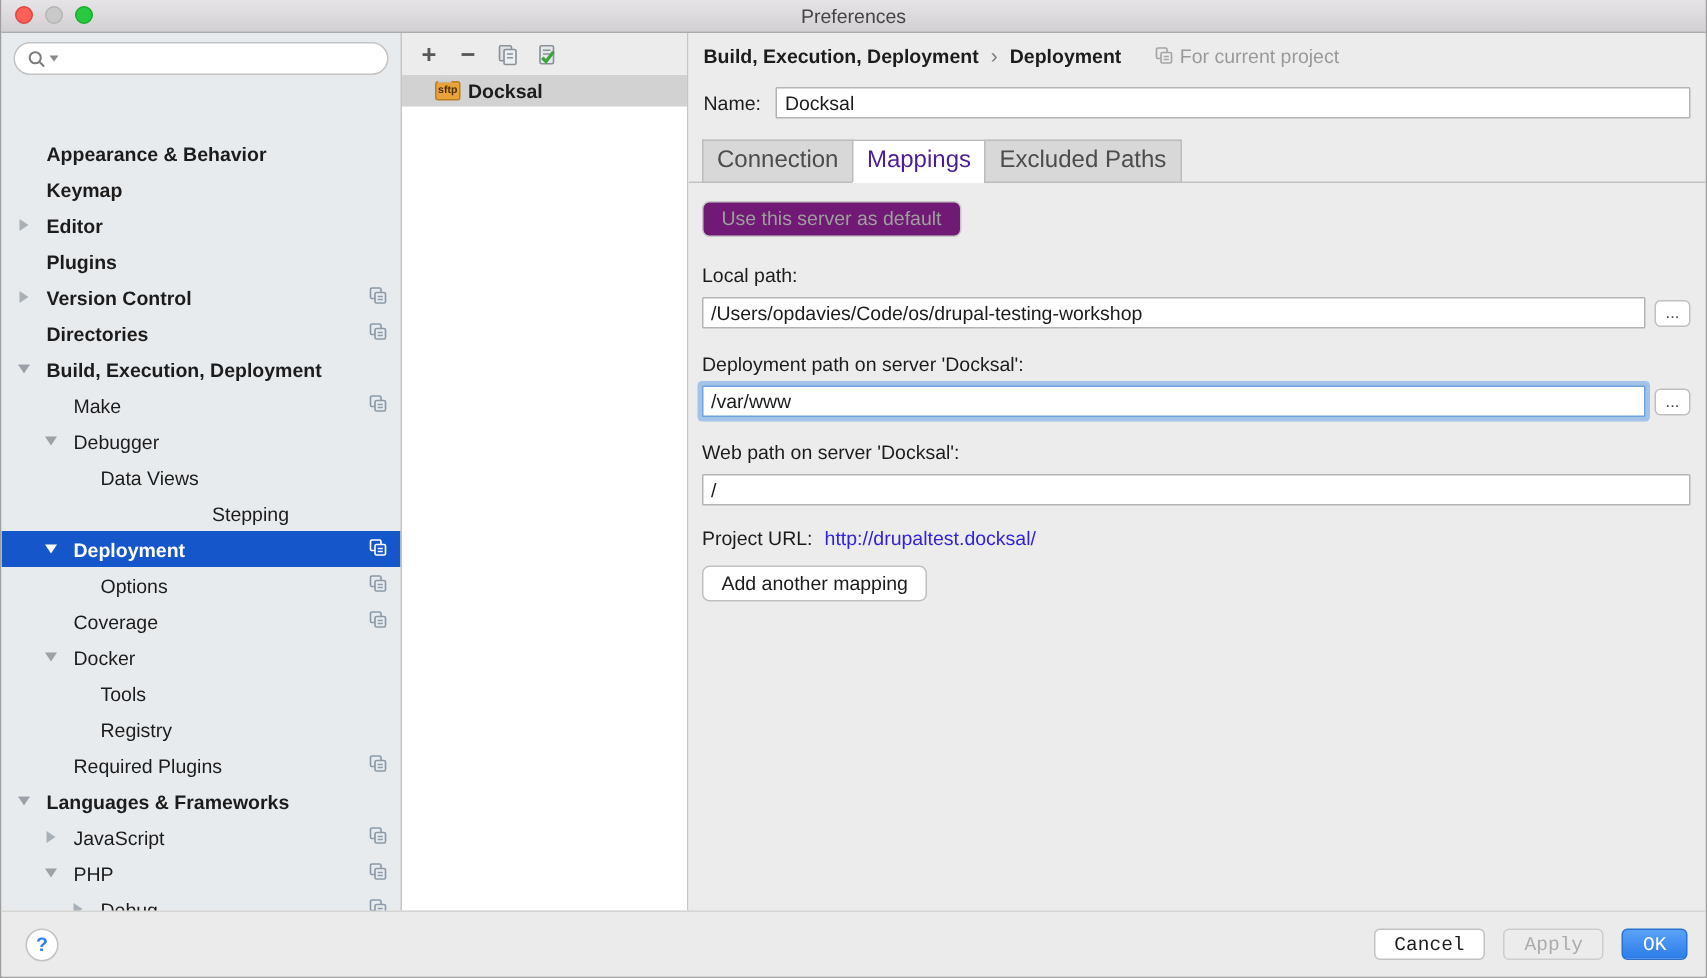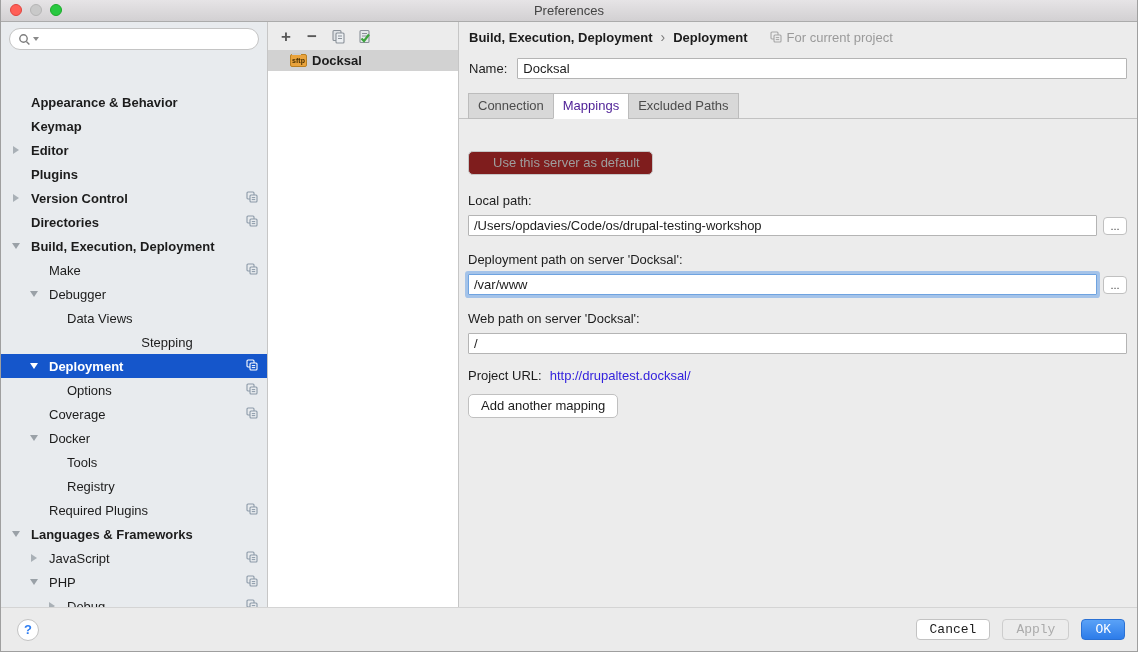--- a/index.html
+++ b/index.html
@@ -73,28 +73,28 @@
   .pp2 .front { fill:#ececec; }
 
   .name-row { display:flex; align-items:center; padding:6px 10px 0 10px; gap:10px; }
   .name-row label { flex:0 0 auto; }
   .mac-input { height:21px; border:1px solid #b4b4b4; background:#fff; padding:0 5px; font-size:13px;
                font-family:inherit; outline:none; border-radius:1px; color:#1c1c1c; }
   .name-row .mac-input { flex:1; }
 
   .tabs-row { margin:14px 0 0 9px; padding-right:10px; display:flex; position:relative; }
   .tabs-row::after { content:""; position:absolute; left:-9px; right:-10px; bottom:0; height:1px; background:#c2c2c2; }
-  .tab { padding:4px 9px 5px 9px; font-size:13px; color:#4c4c4c; background:#d8d8d8;
+  .tab { padding:4px 9px 5px 9px; font-size:16px; color:#4c4c4c; background:#d8d8d8;
          border:1px solid #bcbcbc; border-right:none; position:relative; z-index:1; }
   .tab:last-child { border-right:1px solid #bcbcbc; }
   .tab.active { background:#fff; color:#4c1d95; border-bottom-color:#fff; z-index:2; }
 
   .form-body { flex:1; padding:12px 10px 0 9px; overflow:hidden; }
-  .ghost-btn { display:inline-block; padding:3px 12px 4px 24px; border:1px solid #c6c6c6; border-radius:5px;
-               background:#7f1d1d; color:#9e9e9e; font-size:13px; font-family:inherit;margin-top:20px; }
+  .ghost-btn { display:inline-block; padding:3px 12px 4px 12px; border:1px solid #c6c6c6; border-radius:5px;
+               background:#701a75; color:#9e9e9e; font-size:13px; font-family:inherit; }
   .fld-label { margin:16px 0 7px 0; }
   .fld-label:first-of-type { margin-top:18px; }
   .input-row { display:flex; align-items:center; gap:6px; }
   .input-row .mac-input { flex:1; }
   .mac-input.focused { border-color:#6fa3e0; box-shadow:0 0 0 3px rgba(106,162,232,.55); }
   .browse-btn { flex:0 0 auto; width:24px; height:18px; border:1px solid #c0c0c0; border-radius:4px; background:#fff;
                 font-size:11px; line-height:10px; color:#444; font-family:inherit; padding:0; }
   .url-row { display:flex; align-items:center; gap:8px; margin:14px 0 0 0; }
   .url-link { color:#3322dd; text-decoration:none; }
   .white-btn { display:inline-block; margin-top:11px; padding:3px 12px 4px 12px; border:1px solid #c0c0c0;

